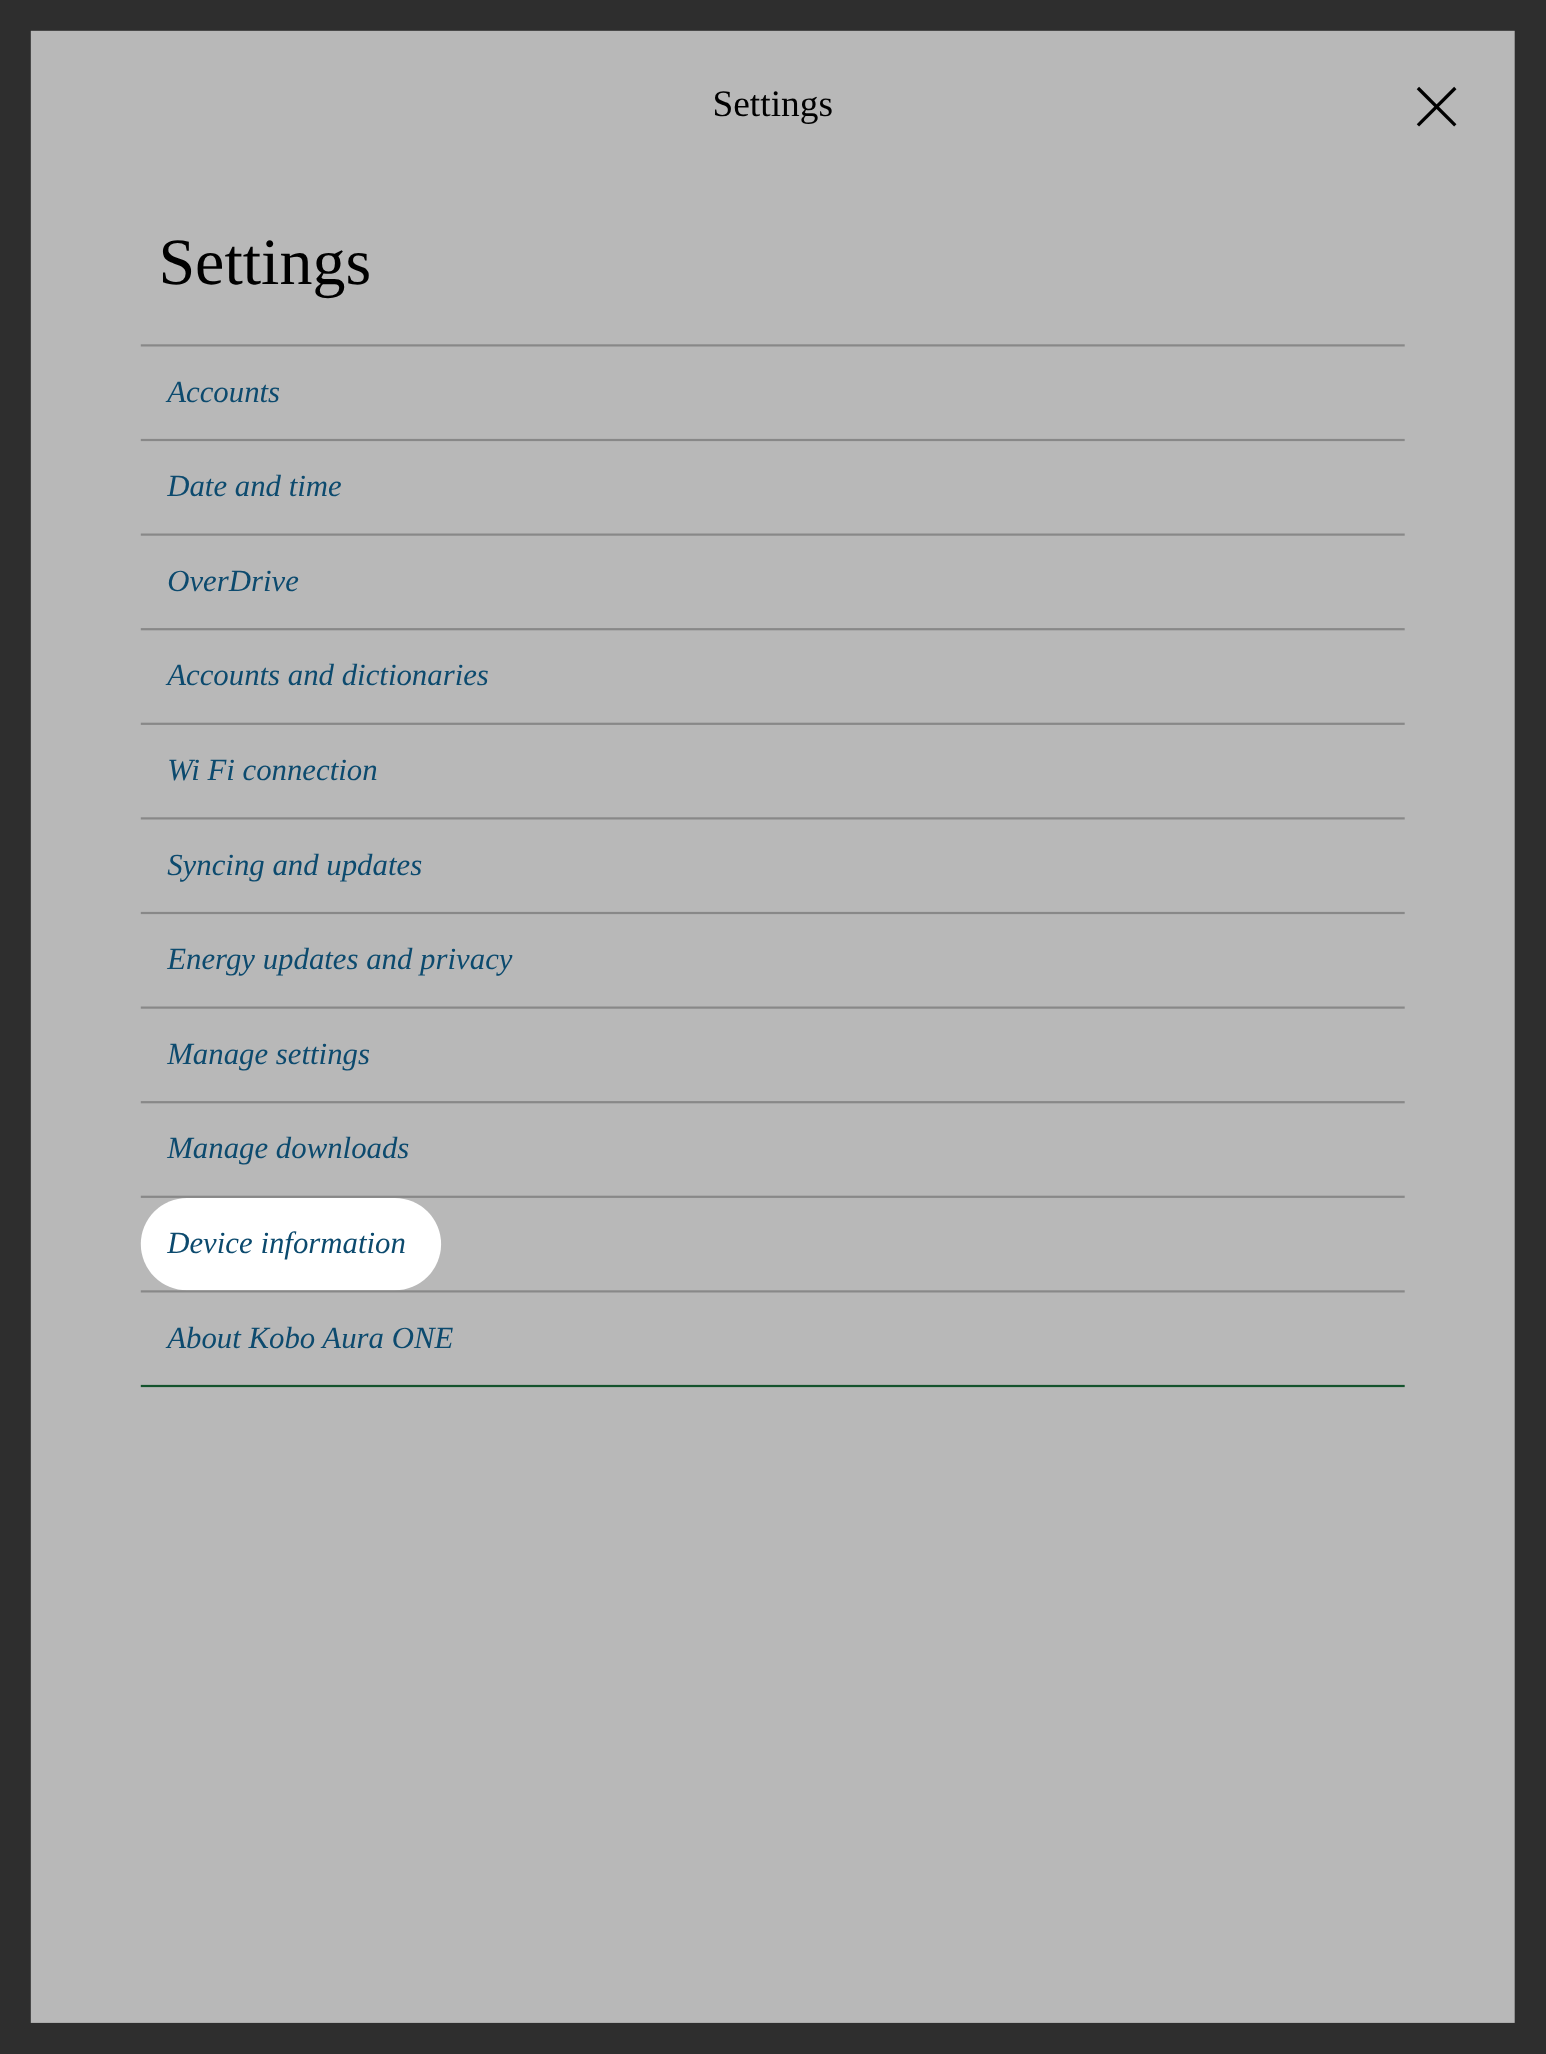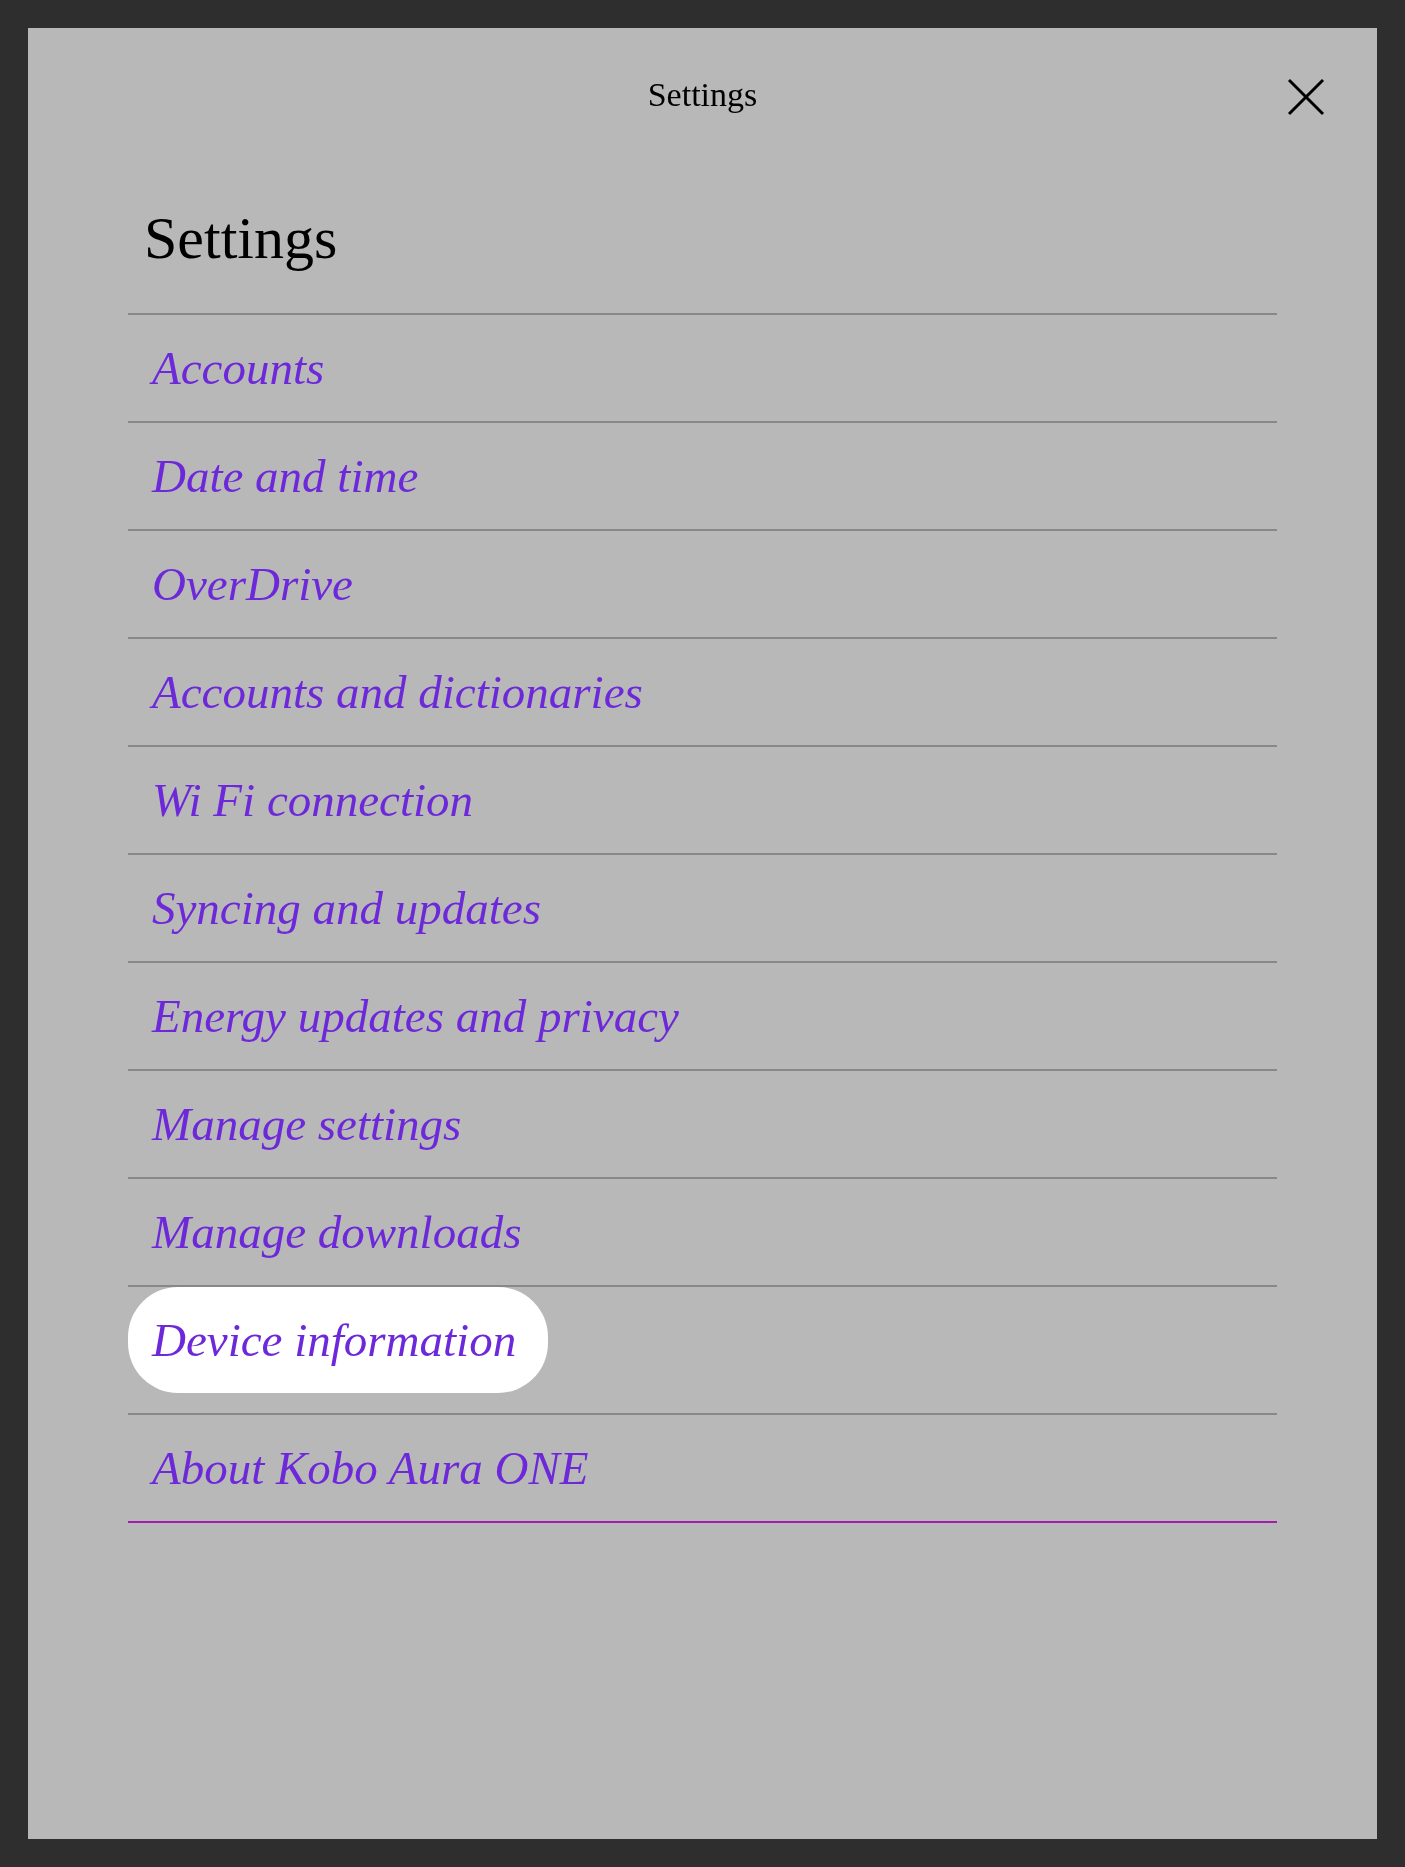--- a/index.html
+++ b/index.html
@@ -67,33 +67,32 @@
     }
     
     .settings-item {
       border-top: 2px solid #888;
       padding: 0;
       cursor: pointer;
       position: relative;
     }
     
     .settings-item:last-child {
-      border-bottom: 2px solid #a21caf;
-      margin-top: 20px;
+      border-bottom: 2px solid #14532d;
     }
     
     .settings-item-inner {
       padding: 26px 16px 26px 24px;
       display: inline-block;
     }
     
     .settings-item-label {
-      font-size: 47px;
+      font-size: 28px;
       font-style: italic;
-      color: #6d28d9;
+      color: #0c4a6e;
     }
     
     .settings-item.highlighted .settings-item-inner {
       background: #fff;
       border-radius: 50px;
       padding: 26px 32px 26px 24px;
       margin-left: 0;
     }
   </style>
 </head>

